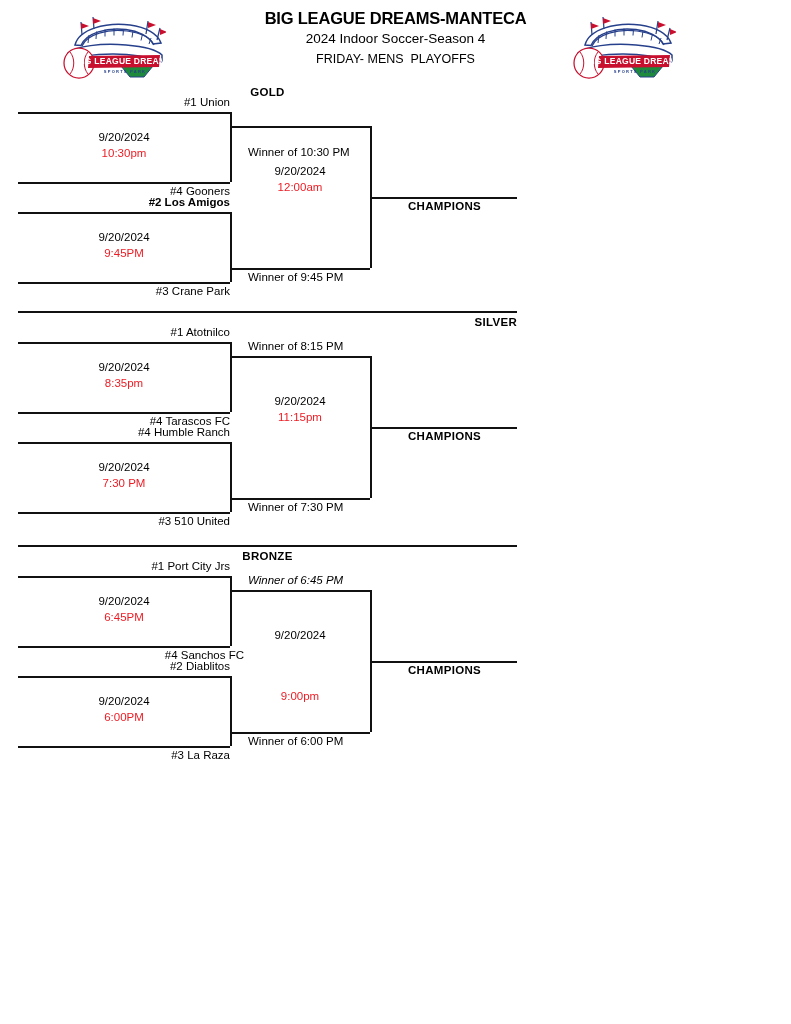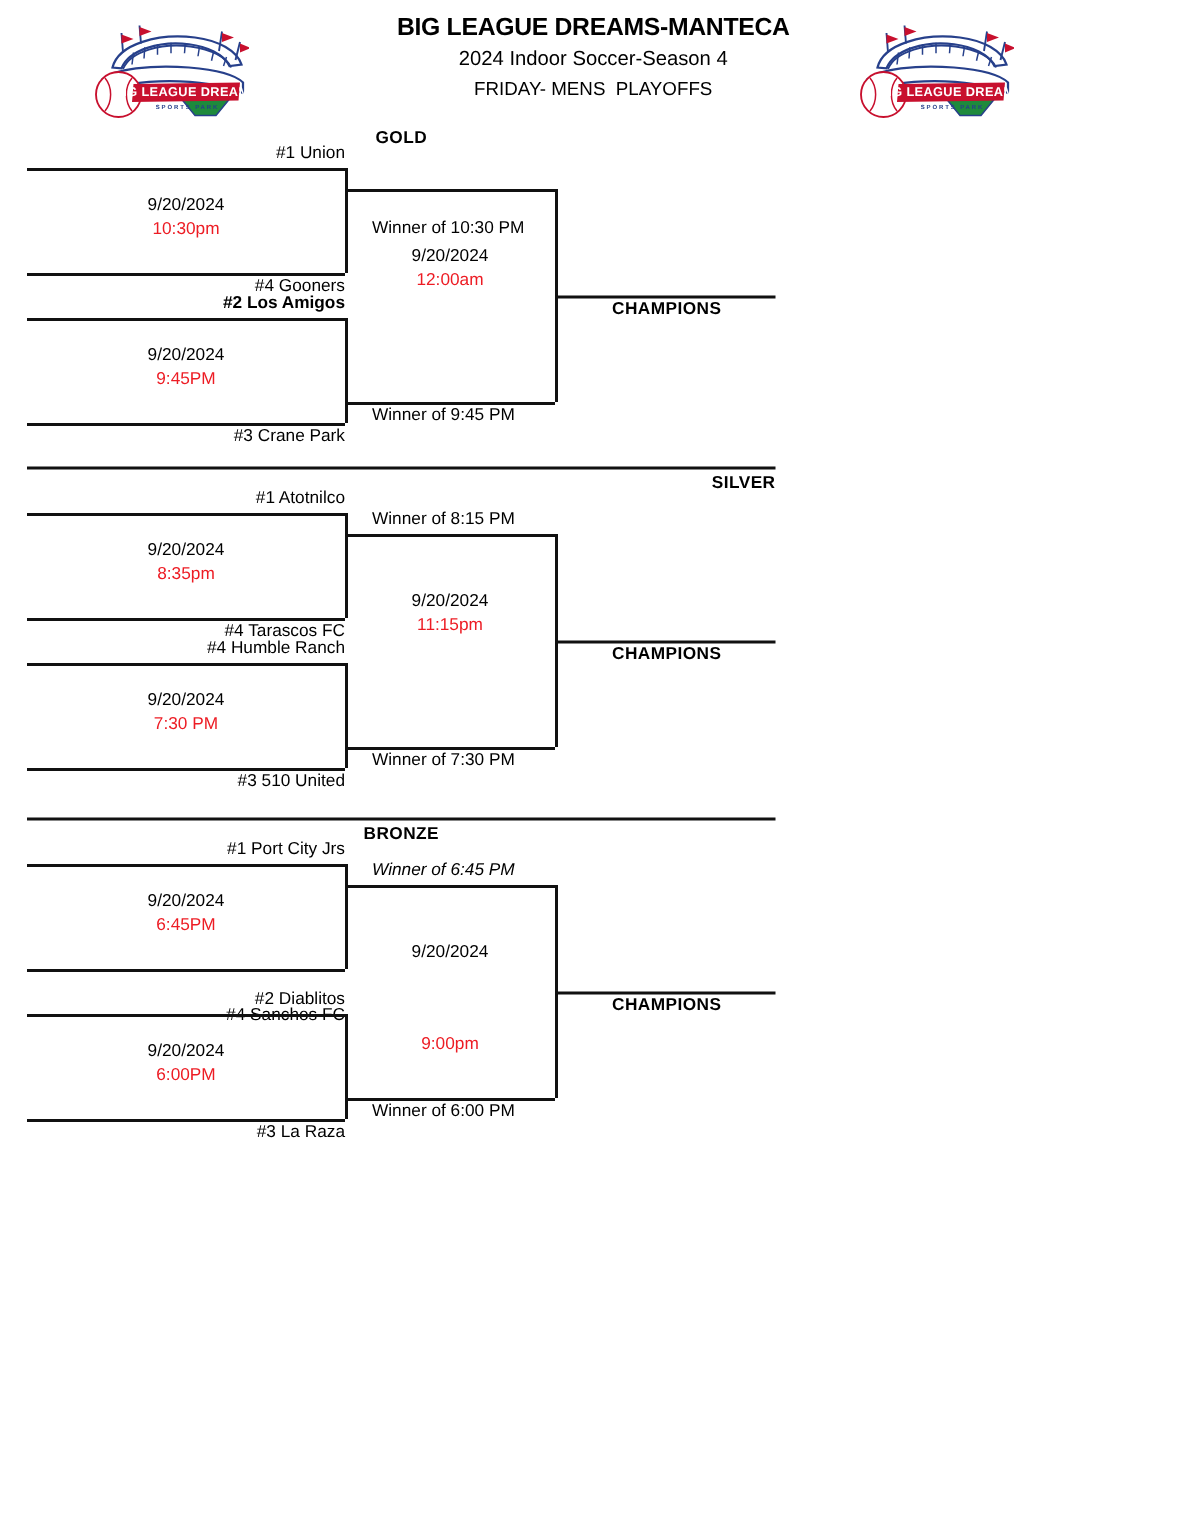--- a/index.html
+++ b/index.html
@@ -285,21 +285,21 @@
     <div class="section" style="position: absolute; left: 0px; top: 540px; height: 215px;">
       <div class="divider" style="top: 5px;"></div>
       <div class="section-heading" style="top: 10px;">BRONZE</div>
       <div class="team" style="left: 18px; width: 212px; top: 20px;">#1 Port City Jrs</div>
       <div class="hline" style="left: 18px; width: 212px; top: 36px;"></div>
       <div class="matchinfo" style="left: 18px; width: 212px; top: 54px;">
         <div class="date">9/20/2024</div>
         <div class="time" style="color: rgb(237, 28, 36);">6:45PM</div>
       </div>
       <div class="hline" style="left: 18px; width: 212px; top: 106px;"></div>
-      <div class="team" style="left: 18px; width: 212px; top: 109px; margin-top: 22px;">#4 Sanchos FC</div>
+      <div class="team" style="left: 32px; width: 212px; top: 109px;">#4 Sanchos FC</div>
       <div class="vline" style="left: 230px; top: 36px; height: 70px;"></div>
       <div class="team" style="left: 18px; width: 212px; top: 120px;">#2 Diablitos</div>
       <div class="hline" style="left: 18px; width: 212px; top: 136px;"></div>
       <div class="matchinfo" style="left: 18px; width: 212px; top: 154px;">
         <div class="date">9/20/2024</div>
         <div class="time" style="color: rgb(237, 28, 36);">6:00PM</div>
       </div>
       <div class="hline" style="left: 18px; width: 212px; top: 206px;"></div>
       <div class="team" style="left: 18px; width: 212px; top: 209px;">#3 La Raza</div>
       <div class="vline" style="left: 230px; top: 136px; height: 70px;"></div>

